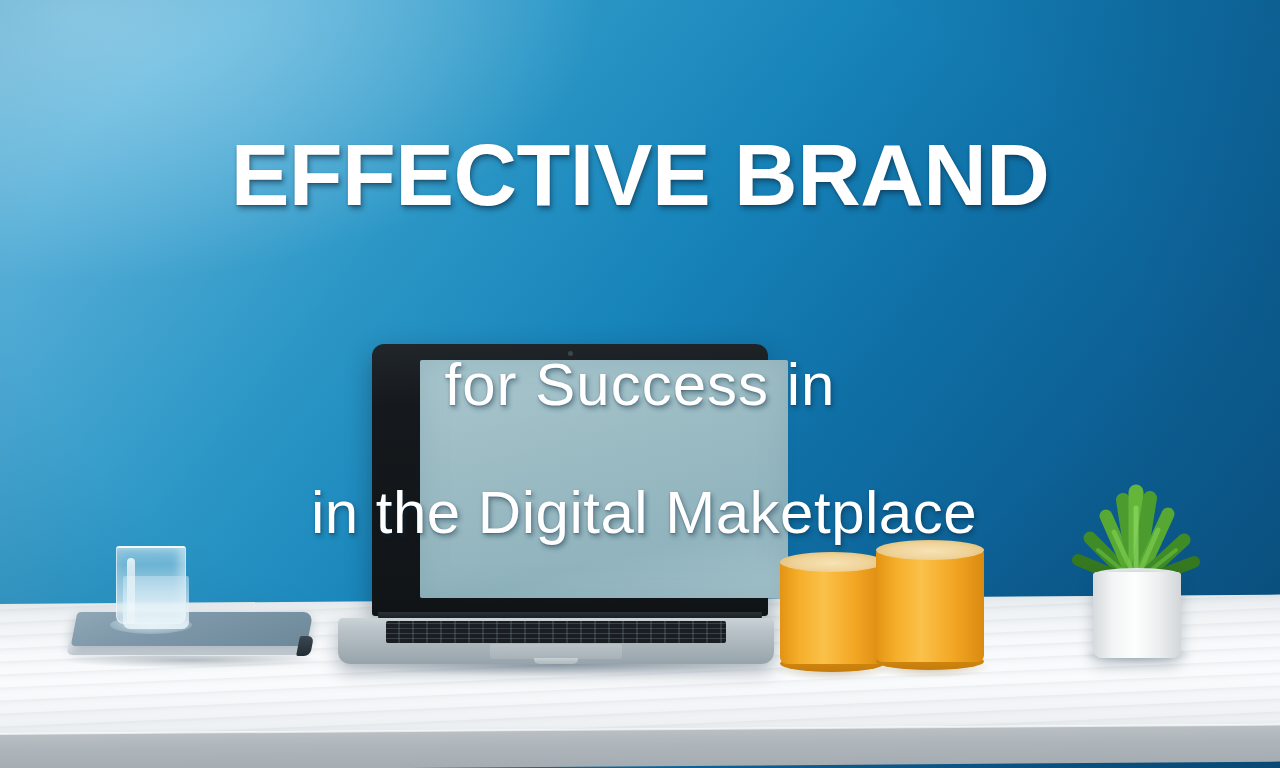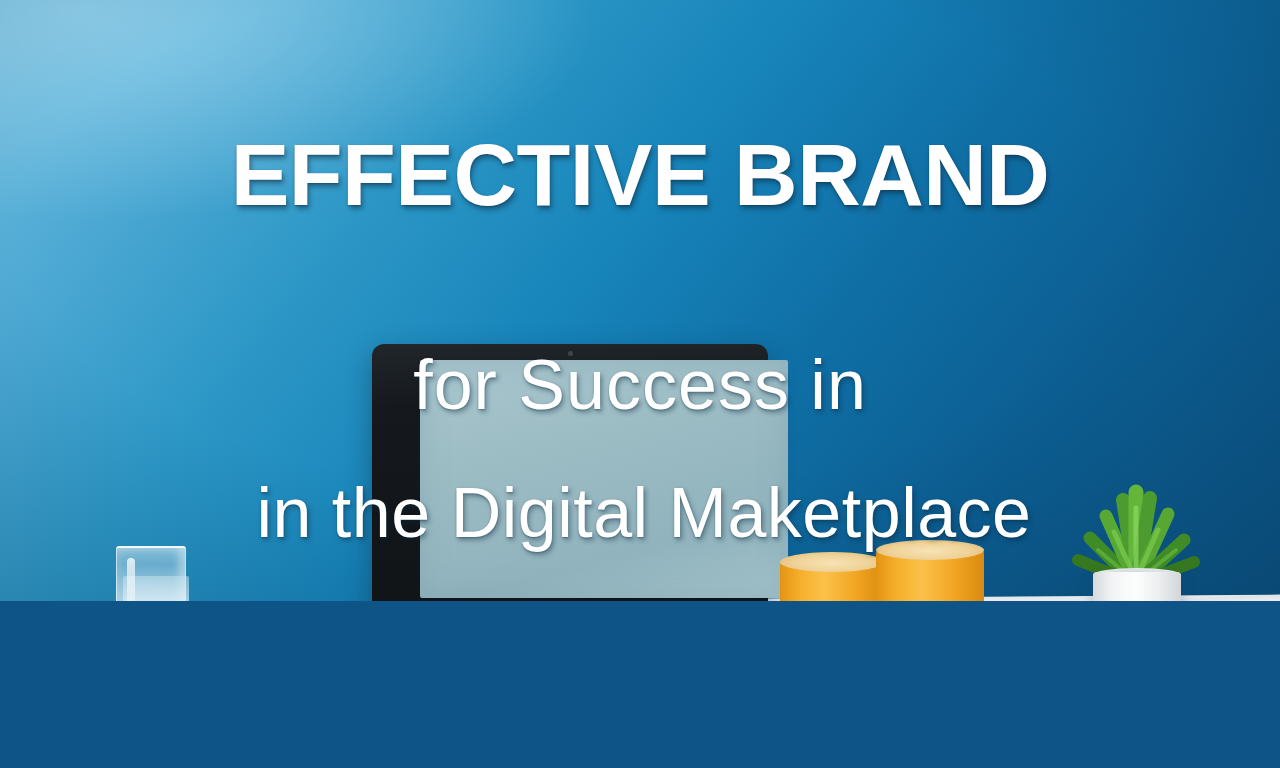--- a/index.html
+++ b/index.html
@@ -7,21 +7,21 @@
   html, body {
     width:1280px; height:768px;
     overflow:hidden;
     background:#0E5487;
     font-family:"Liberation Sans", sans-serif;
   }
 
   
   #banner {
     position:relative;
-    width:1280px; height:601px;
+    width:1280px; height:768px;
     overflow:hidden;
   }
 
   
   .wall {
     position:absolute; inset:0;
     background:
       radial-gradient(ellipse 70% 60% at 6% 2%, rgba(150,210,236,.85) 0%, rgba(150,210,236,0) 58%),
       linear-gradient(128deg,
         #6BBBDE 0%,
@@ -254,21 +254,21 @@
     font-size:88px;
     line-height:94px;
     letter-spacing:-0.5px;
     text-shadow:2px 4px 5px rgba(10,40,62,.45), 0 1px 2px rgba(10,40,62,.4);
   }
   #headline-1 { top:128px; }
   #headline-2 { top:222px; }
   .subhead {
     left:0; right:0;
     font-weight:400;
-    font-size:70px;
+    font-size:60px;
     line-height:70px;
     letter-spacing:1px;
     text-shadow:2px 3px 5px rgba(10,40,62,.42), 0 1px 2px rgba(10,40,62,.35);
   }
   #subhead-1 { top:350px; }
   #subhead-2 { top:478px; letter-spacing:0.5px;padding-left:8px; }
 </style>
 </head>
 <body>
 

